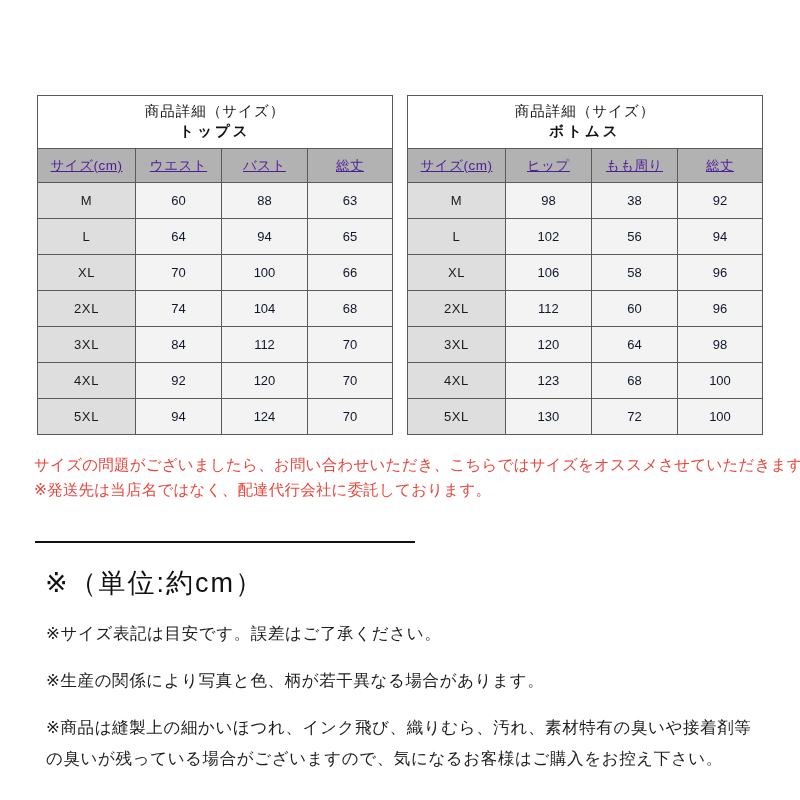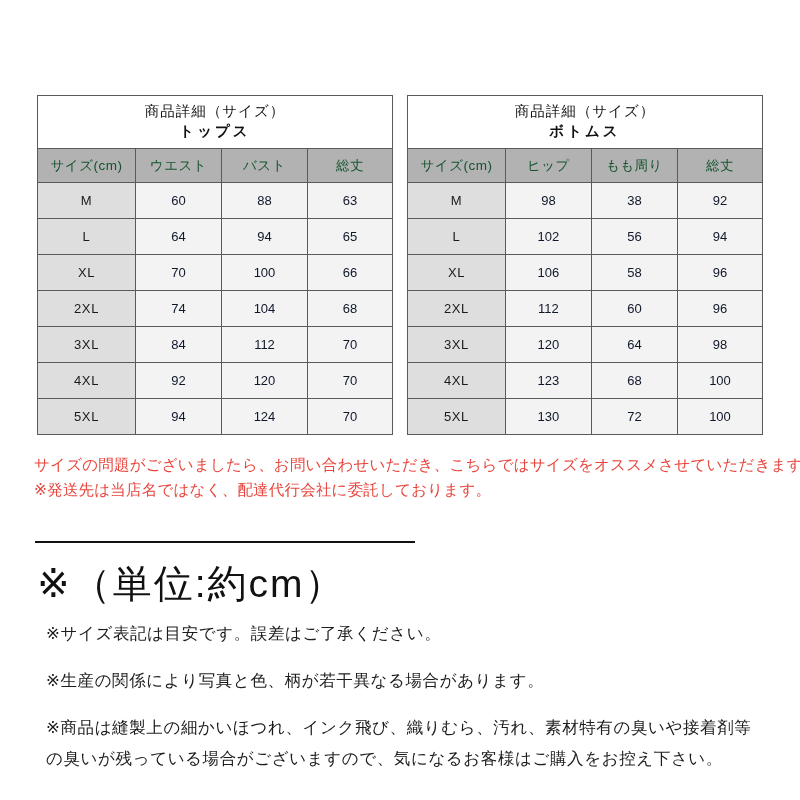--- a/index.html
+++ b/index.html
@@ -48,22 +48,23 @@
     letter-spacing: 1px;
     color: #111;
     padding-top: 2px;
   }
   .tbl-title .t1 { display: block; }
   .tbl-title .t2 { display: block; letter-spacing: 3px; font-weight: bold; }
   .hdr-cell {
     height: 33px;
     background: #b2b2b2;
     font-size: 13.5px;
-    color: #14532d;
+    color: #4c1d95;
     letter-spacing: 0.5px;
+    text-decoration: underline;
   }
   .size-table tbody tr td { height: 35px; font-size: 13px; }
   .size-cell {
     background: #dedede;
     font-weight: bold;
     letter-spacing: 0.6px;
     color: #1a1a1a;
   }
   .val-cell {
     background: #f3f3f3;
@@ -95,25 +96,25 @@
     width: 380px;
     height: 2px;
     background: #111111;
   }
 
   
   .unit-heading {
     position: absolute;
     left: 33px;
     top: 553px;
-    font-size: 39px;
+    font-size: 27px;
     letter-spacing: 2px;
     color: #111111;
     font-weight: normal;
-    margin: 4px;
+    margin: 12px;
   }
 
   
   .black-notes {
     position: absolute;
     left: 30px;
     top: 602px;
     width: 752px;
     color: #1c1c1c;
     font-size: 16.5px;

